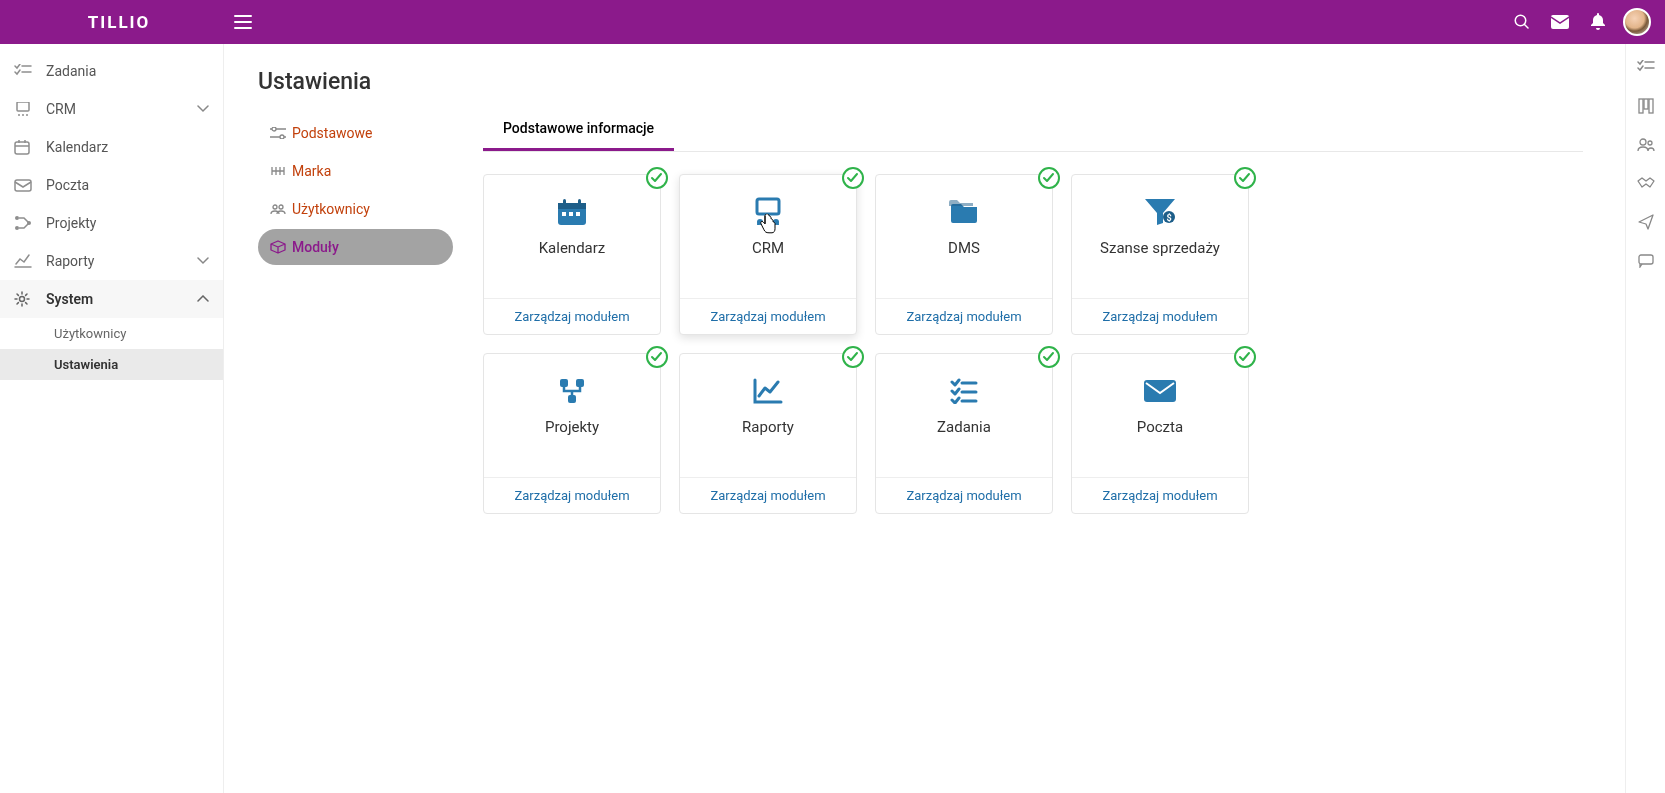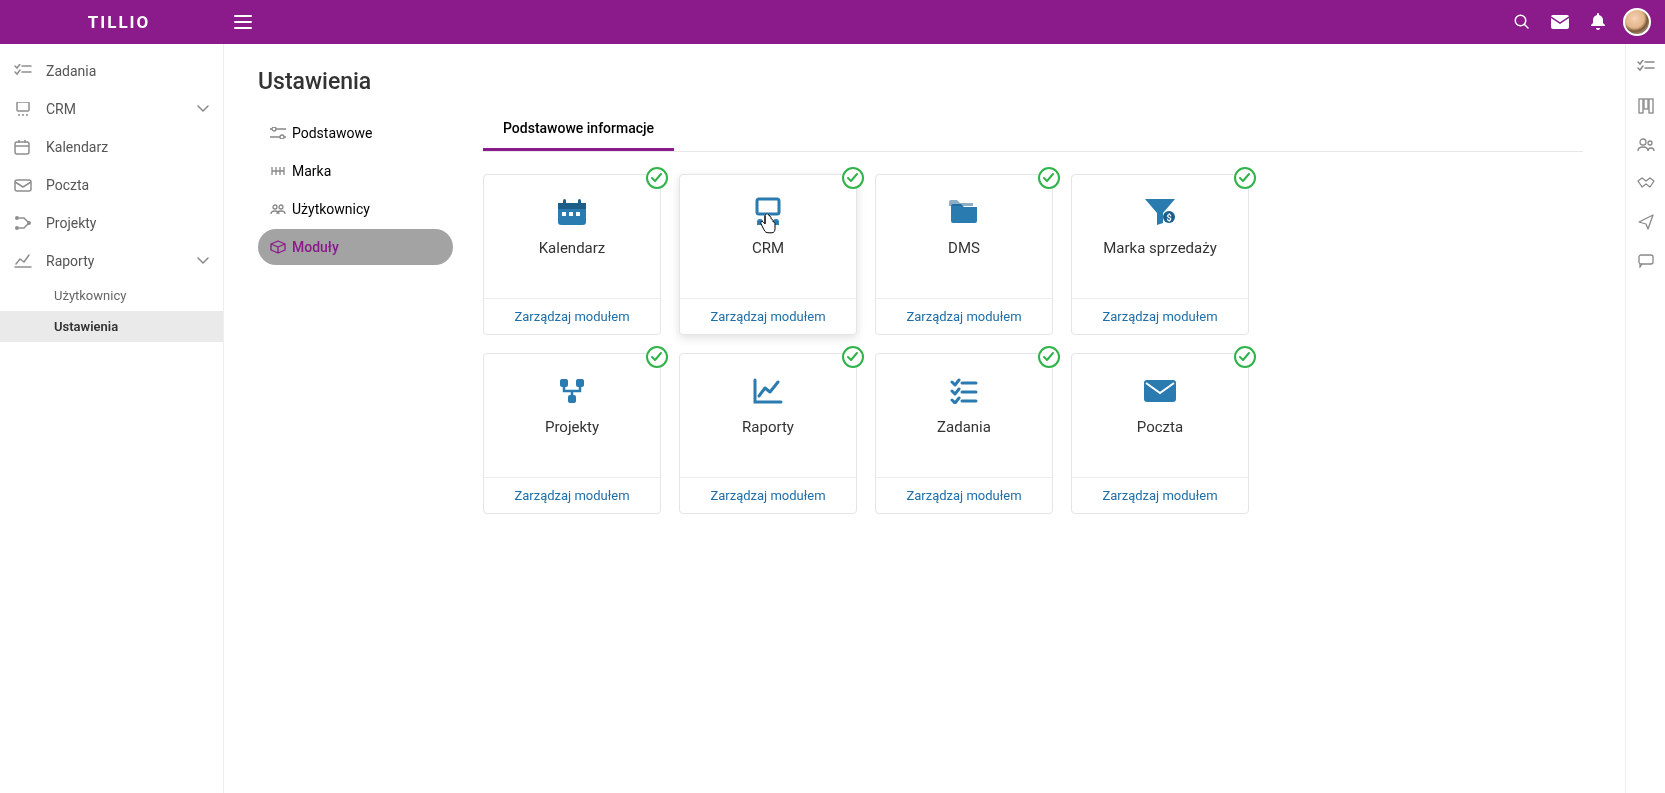--- a/index.html
+++ b/index.html
@@ -96,21 +96,21 @@
   margin-bottom: 20px;
 }
 .subnav {
   width: 195px;
 }
 .subnav .sitem {
   display: flex;
   align-items: center;
   padding: 10px 12px;
   font-size: 14px;
-  color: #000000;
+  color: #c2410c;
   border-radius: 18px;
   cursor: pointer;
   margin-bottom: 2px;
 }
 .subnav .sitem .sicon { width: 22px; color: #888; display:flex; align-items:center;}
 .subnav .sitem.active {
   background: #a3a3a3;
   color: #8b1a8b;
   font-weight: 500;
 }
@@ -289,20 +289,34 @@
     <div class="item">
       <span class="icon">
           <svg width="18" height="14" viewBox="0 0 18 14" fill="none">
             <path d="M1 13h16M2 10l4-5 4 3 5-7" stroke="#8e8e8e" stroke-width="1.5" stroke-linecap="round"></path>
           </svg>
         </span>
       <span class="label">Raporty</span>
       <span class="chev">
           <svg width="12" height="8" viewBox="0 0 12 8" fill="none">
             <path d="M1 1l5 5 5-5" stroke="#888" stroke-width="1.5" stroke-linecap="round"></path>
+          </svg>
+        </span>
+    </div>
+    <div class="item expanded">
+      <span class="icon">
+          <svg width="16" height="16" viewBox="0 0 16 16" fill="none">
+            <circle cx="8" cy="8" r="2.5" stroke="#666" stroke-width="1.5"></circle>
+            <path d="M8 1v2M8 13v2M1 8h2M13 8h2M3 3l1.4 1.4M11.6 11.6L13 13M3 13l1.4-1.4M11.6 4.4L13 3" stroke="#666" stroke-width="1.5" stroke-linecap="round"></path>
+          </svg>
+        </span>
+      <span class="label">System</span>
+      <span class="chev">
+          <svg width="12" height="8" viewBox="0 0 12 8" fill="none">
+            <path d="M1 6l5-5 5 5" stroke="#666" stroke-width="1.5" stroke-linecap="round"></path>
           </svg>
         </span>
     </div>
     <div class="subitem">Użytkownicy</div>
     <div class="subitem active">Ustawienia</div>
   </div>
 
   <div class="main">
     <div style="display:flex;flex-direction:column;">
       <div class="page-title">Ustawienia</div>
@@ -428,21 +442,21 @@
               </svg>
             </div>
             <div class="body">
               <div class="micon">
                 <svg width="34" height="30" viewBox="0 0 34 30" fill="none">
                   <path d="M2 2h30L20 16v10l-6 2V16L2 2z" fill="#2a7bb0"></path>
                   <circle cx="26" cy="20" r="6" fill="#1d5e89"></circle>
                   <text x="26" y="24" font-size="9" fill="#fff" text-anchor="middle" font-weight="bold">$</text>
                 </svg>
               </div>
-              <div class="mname">Marka sprzedaży</div>
+              <div class="mname">Szanse sprzedaży</div>
             </div>
             <div class="foot">Zarządzaj modułem</div>
           </div>
           <div class="card">
             <div class="check">
               <svg width="22" height="22" viewBox="0 0 22 22" fill="none">
                 <circle cx="11" cy="11" r="10" stroke="#2fb34a" stroke-width="2" fill="#fff"></circle>
                 <path d="M6 11l3 3 6-7" stroke="#2fb34a" stroke-width="2" stroke-linecap="round" stroke-linejoin="round"></path>
               </svg>
             </div>

